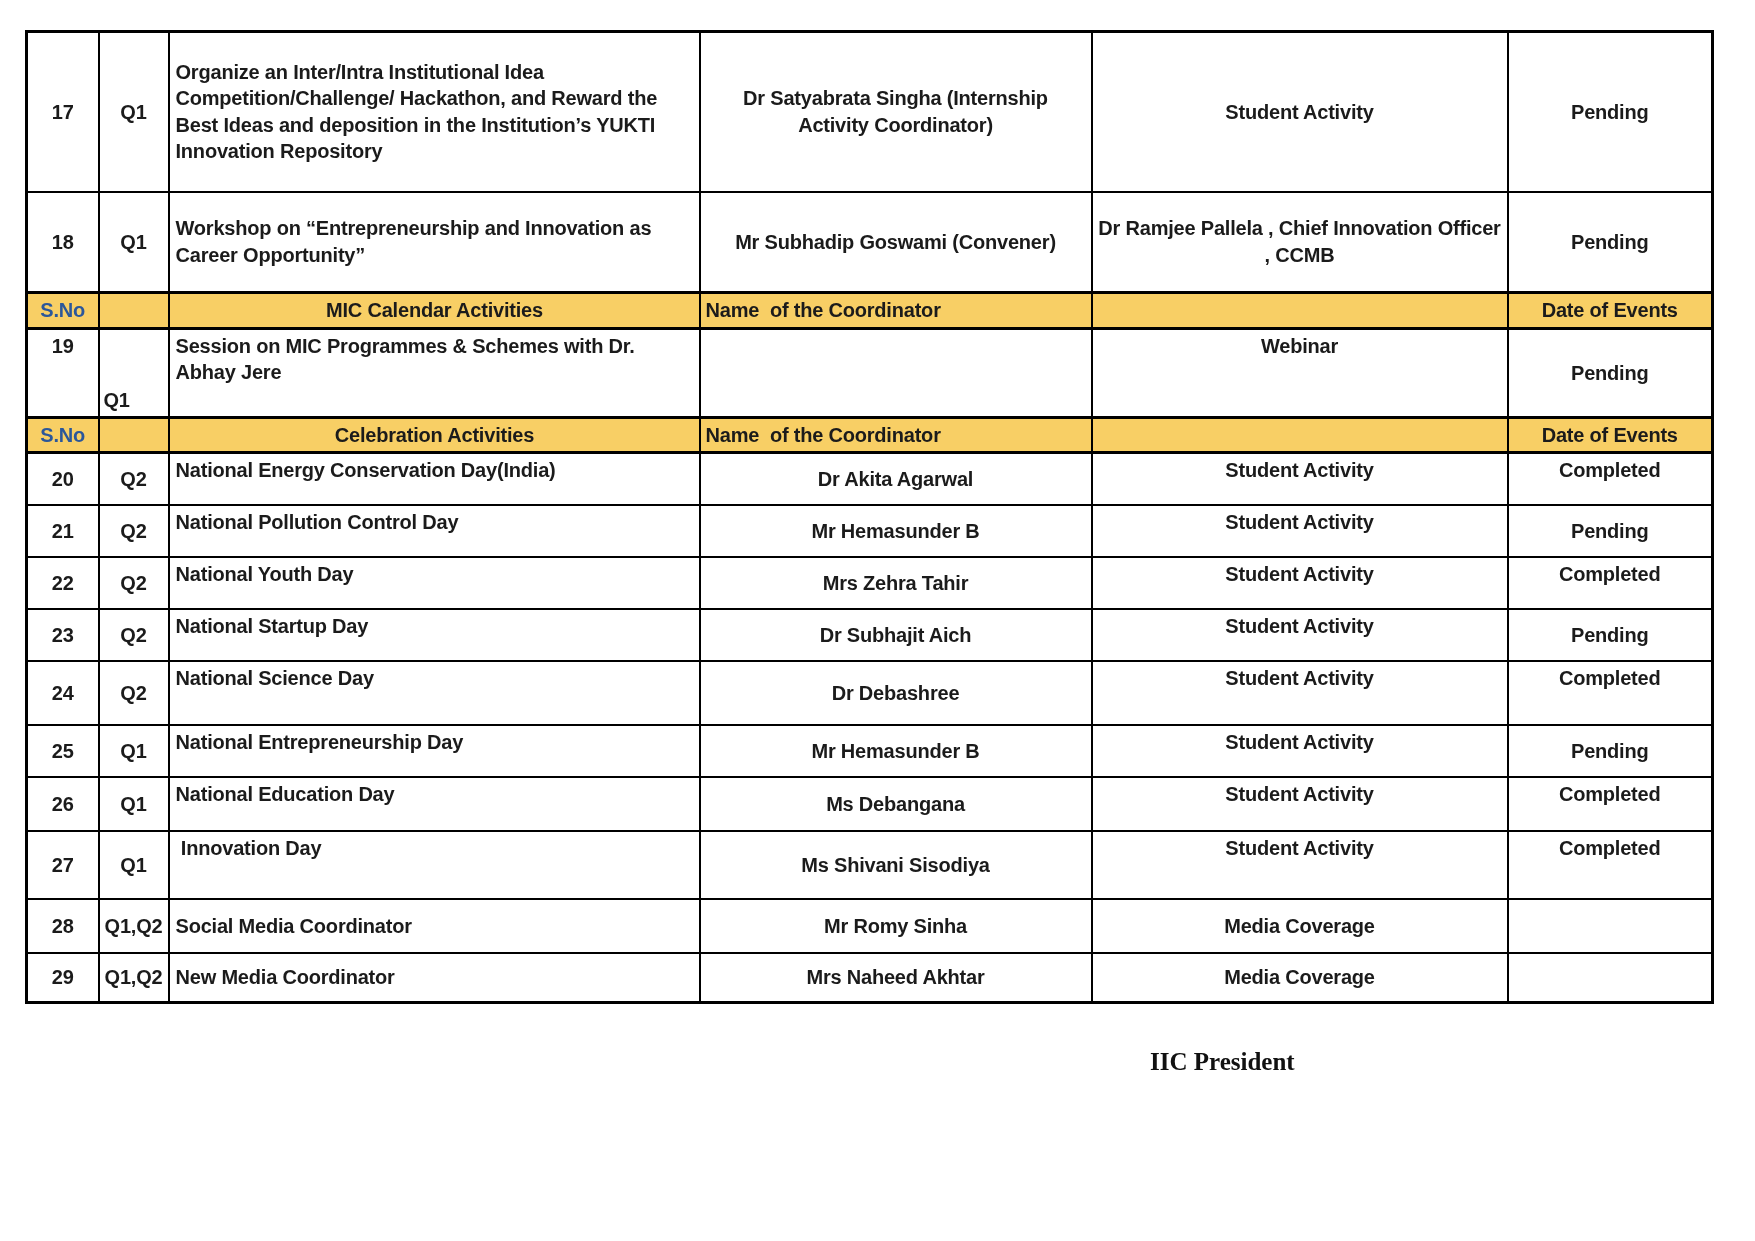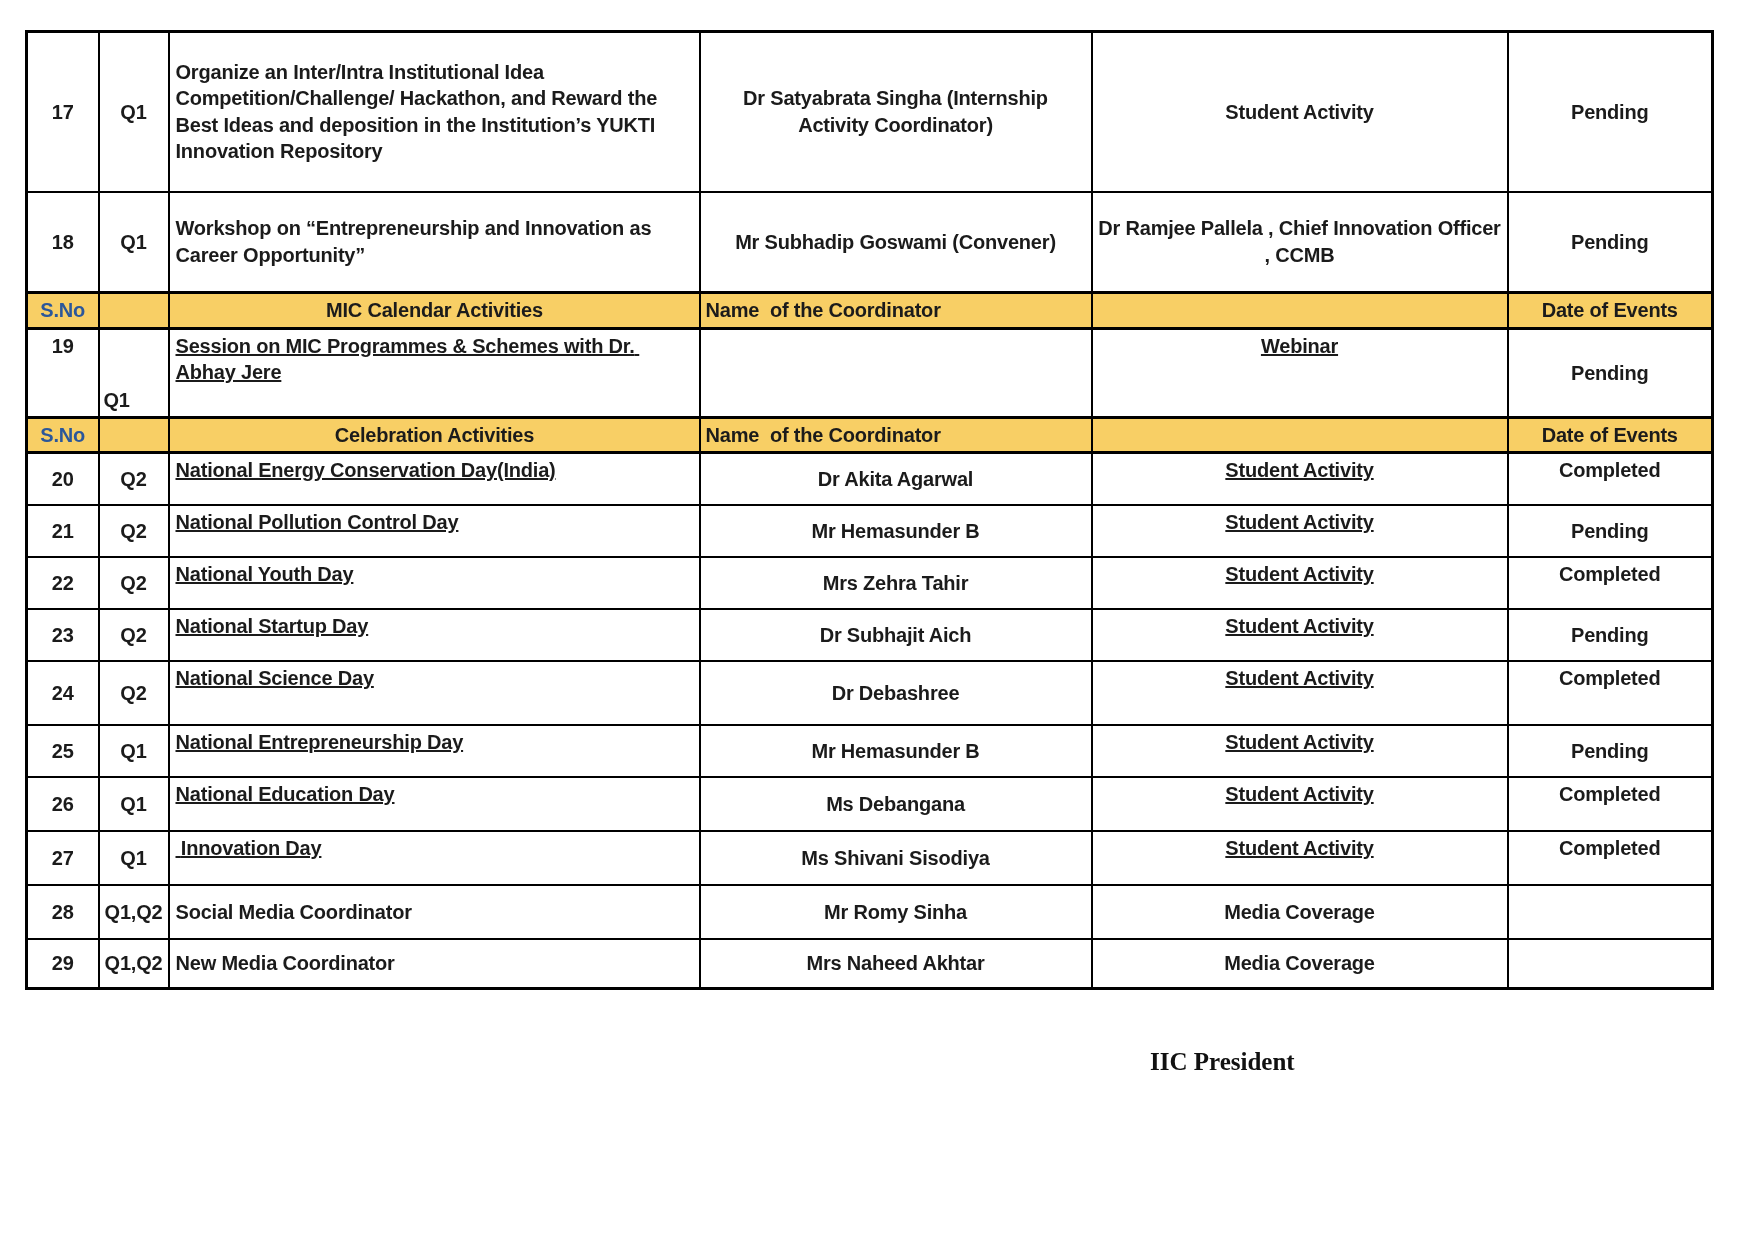--- a/index.html
+++ b/index.html
@@ -46,21 +46,21 @@
     background: var(--section-fill, #F8CF65);
     border-top: 3px solid var(--border-color, #000);
     border-bottom: 3px solid var(--border-color, #000);
     vertical-align: middle;
   }
   tr.section-row td.col-activity { text-align: center; }
   tr.section-row td.col-sno { color: var(--sno-blue, #2B579A); }
   tr.section-row td.col-coordinator { text-align: left; white-space: pre-wrap; padding-left: 5px; }
   
   tr.top-group td.col-activity,
-  tr.top-group td.col-type { vertical-align: top; text-decoration: underline; }
+  tr.top-group td.col-type { vertical-align: top; }
   tr.top-group.status-completed td.col-status { vertical-align: top; }
   tr.row-19 td.col-sno { vertical-align: top; margin-top: 36px; }
   tr.row-19 td.col-quarter { vertical-align: bottom; text-align: left; padding-left: 4px; }
   tr.row-28 td.col-quarter, tr.row-29 td.col-quarter { padding-left: 1px; padding-right: 1px; }
   .signature {
     position: absolute;
     left: 1150px; top: 1048px;
     font-family: "Liberation Serif", serif;
     font-weight: bold;
     font-size: 25px;
@@ -171,21 +171,21 @@
           <td class="col-status">Pending</td>
         </tr>
         <tr class="data-row row-26 top-group status-completed" style="height: 54px;">
           <td class="col-sno">26</td>
           <td class="col-quarter">Q1</td>
           <td class="col-activity">National Education Day</td>
           <td class="col-coordinator">Ms Debangana</td>
           <td class="col-type">Student Activity</td>
           <td class="col-status">Completed</td>
         </tr>
-        <tr class="data-row row-27 top-group status-completed" style="height: 54px;">
+        <tr class="data-row row-27 top-group status-completed" style="height: 68px;">
           <td class="col-sno">27</td>
           <td class="col-quarter">Q1</td>
           <td class="col-activity"> Innovation Day</td>
           <td class="col-coordinator">Ms Shivani Sisodiya</td>
           <td class="col-type">Student Activity</td>
           <td class="col-status">Completed</td>
         </tr>
         <tr class="data-row row-28" style="height: 54px;">
           <td class="col-sno">28</td>
           <td class="col-quarter">Q1,Q2</td>

